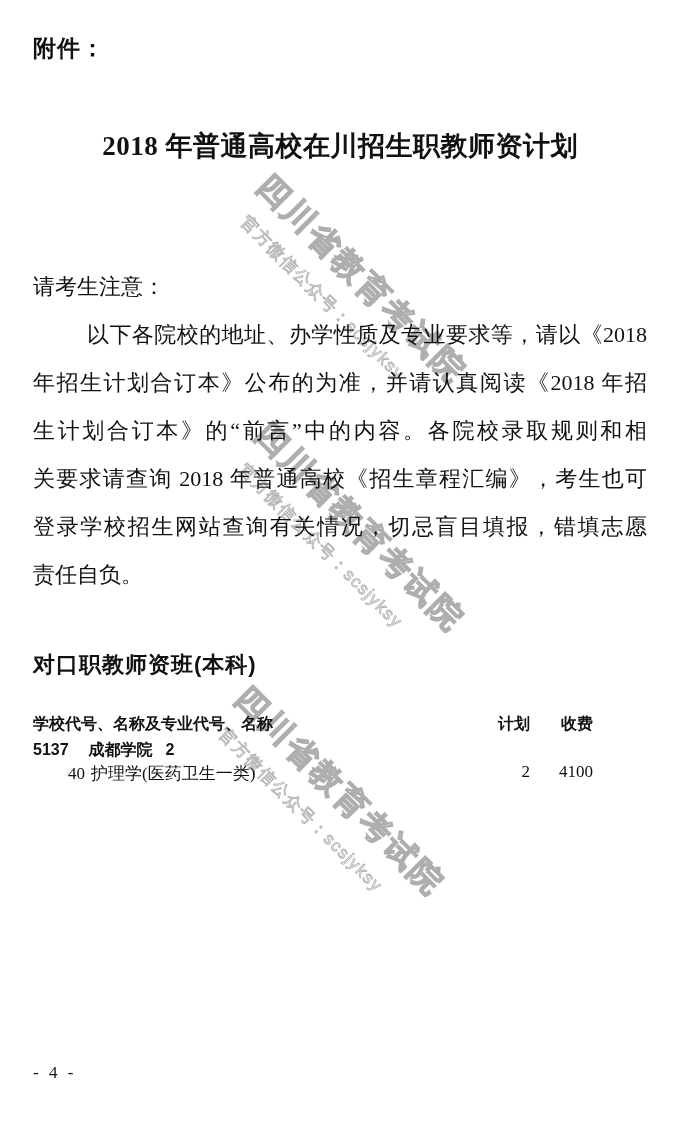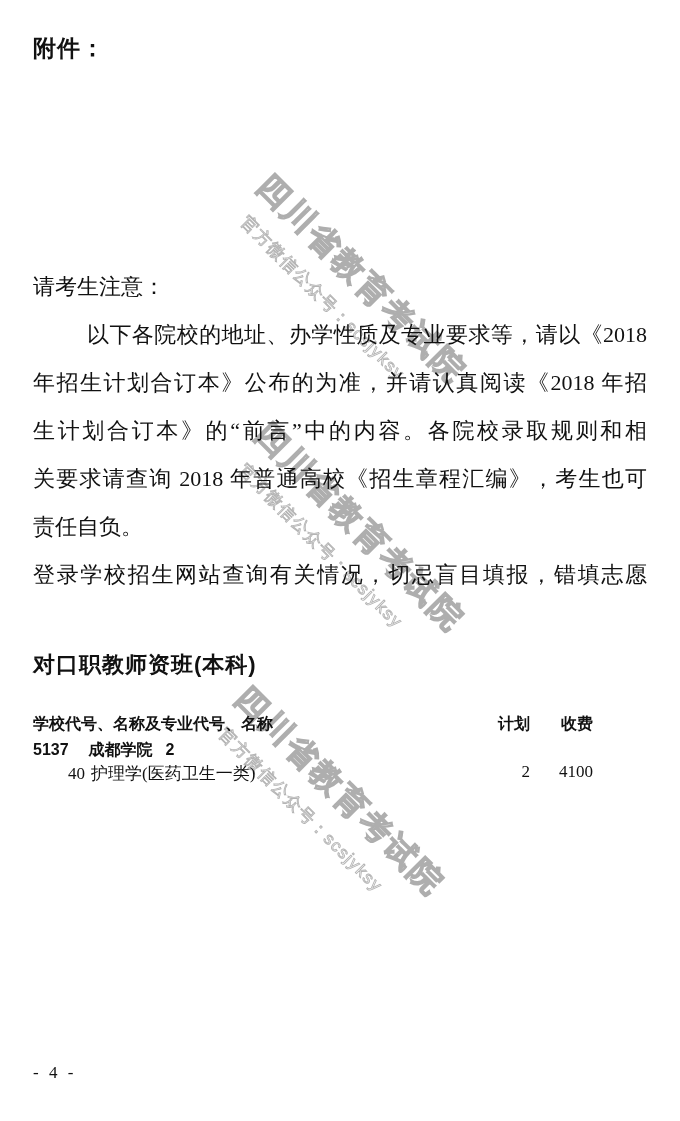--- a/index.html
+++ b/index.html
@@ -176,30 +176,31 @@
   <div class="wm wm3">
     <div class="wm-big">四川省教育考试院</div>
     <div class="wm-small">官方微信公众号：scsjyksy</div>
   </div>
 
   <div class="content">
 
     <div class="attachment">附件：</div>
 
     <div class="title-block">
+      <div>2018 年普通高校在川招生职教师资计划</div>
     </div>
 
     <div class="body-block">
       <div class="body-line">请考生注意：</div>
       <div class="body-line just indent">以下各院校的地址、办学性质及专业要求等，请以《2018</div>
       <div class="body-line just">年招生计划合订本》公布的为准，并请认真阅读《2018 年招</div>
       <div class="body-line just">生计划合订本》的“前言”中的内容。各院校录取规则和相</div>
       <div class="body-line just">关要求请查询 2018 年普通高校《招生章程汇编》，考生也可</div>
+      <div class="body-line just">登录学校招生网站查询有关情况，切忌盲目填报，错填志愿</div>
       <div class="body-line">责任自负。</div>
-      <div class="body-line just">登录学校招生网站查询有关情况，切忌盲目填报，错填志愿</div>
     </div>
 
     <div class="section-heading">对口职教师资班(本科)</div>
 
     <div class="tbl-th-name">学校代号、名称及专业代号、名称</div>
     <div class="col-plan th-num">计划</div>
     <div class="col-fee th-num">收费</div>
 
     <div class="row-school">
       <span>5137</span><span class="school-name">成都学院</span><span class="school-total">2</span>

